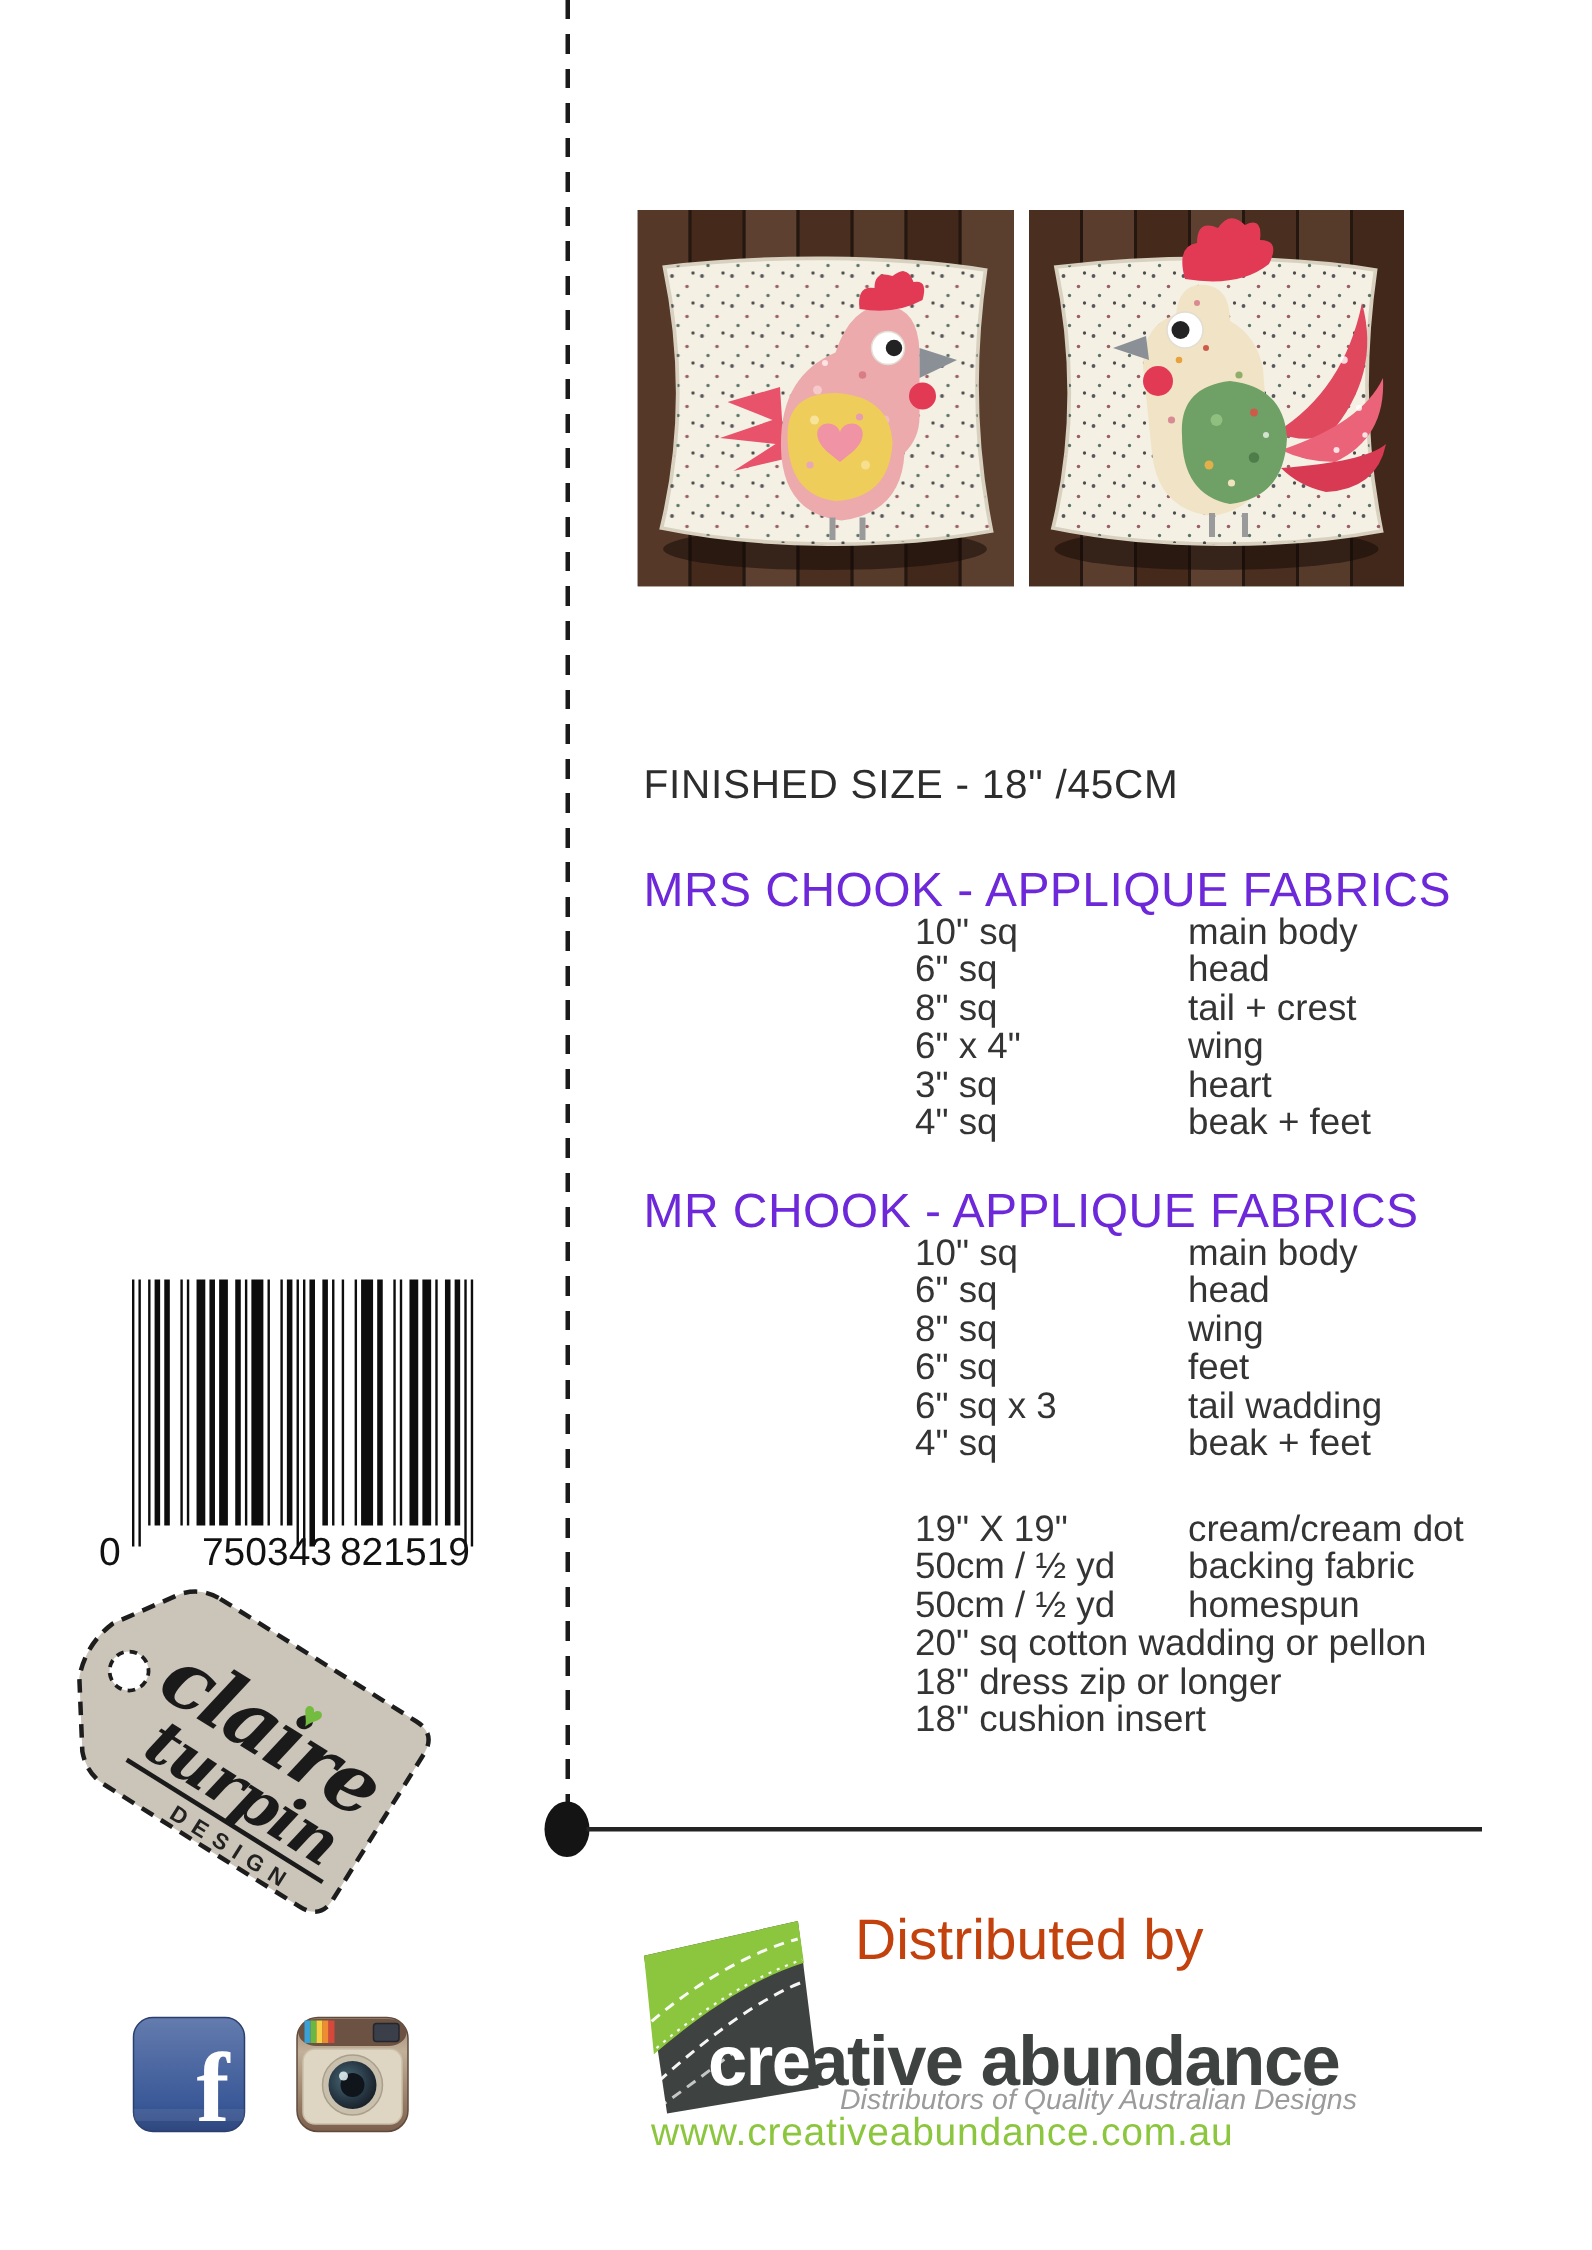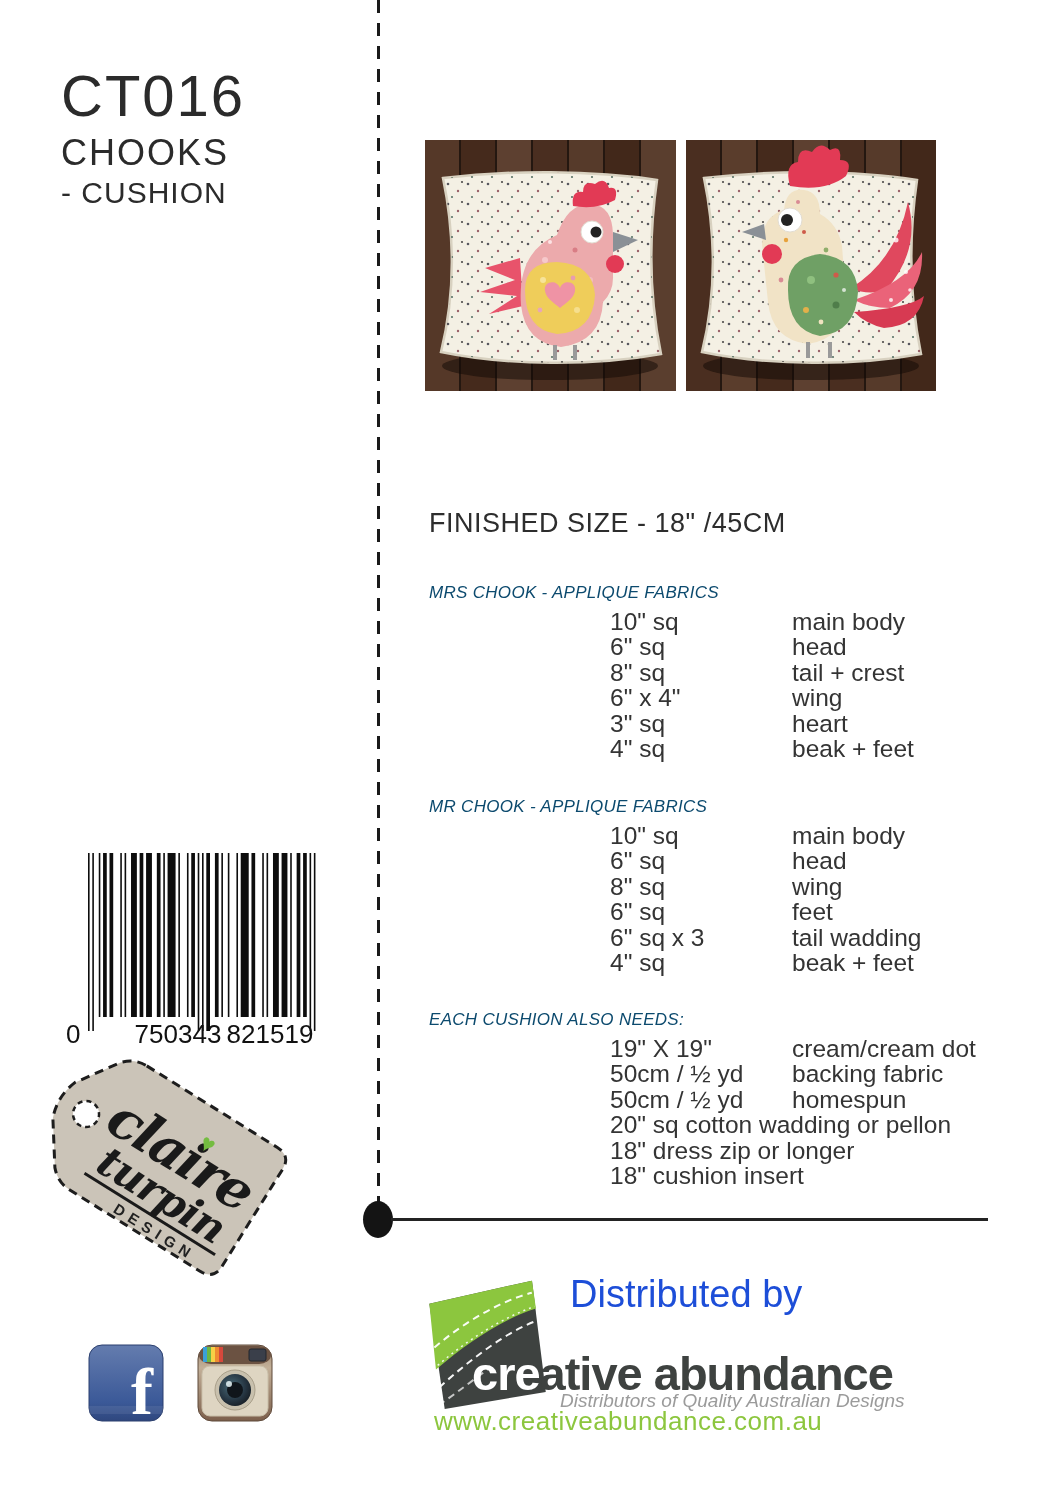--- a/index.html
+++ b/index.html
@@ -21,55 +21,50 @@
   
   .photo{position:absolute;top:140px;}
   .photo.left{left:425px;}
   .photo.right{left:686px;}
 
   
   .req-head{position:absolute;left:429px;top:462px;font-size:35px;font-weight:700;color:#262626;letter-spacing:0px;}
   .finished{position:absolute;left:429px;top:508px;font-size:27px;color:#2d2d2d;letter-spacing:0.5px;}
 
   .section{position:absolute;left:429px;width:580px;color:#343434;}
-  .section h3{margin:0 0 3px 0;font-size:17px;font-weight:400;color:#0c4a6e;letter-spacing:0.3px;line-height:26px;font-style:italic;}
+  .section h3{margin:0 0 3px 0;font-size:32px;font-weight:400;color:#6d28d9;letter-spacing:0.3px;line-height:26px;}
   .row{display:flex;padding-left:181px;line-height:25.4px;font-size:24.5px;white-space:nowrap;}
   .row .qty{flex:none;min-width:182px;}
   .row .use{flex:none;}
   .s0{top:580px;} .s1{top:794px;} .s2{top:1007px;}
 
   
   .barcode{position:absolute;left:60px;top:851px;}
   .barcode text{font-family:"Liberation Sans",sans-serif;font-size:26px;fill:#111;}
 
   
   .tag{position:absolute;left:14px;top:1052px;}
 
   
   .social-fb{position:absolute;left:88px;top:1344px;}
   .social-ig{position:absolute;left:197px;top:1344px;}
 
   
   .logo{position:absolute;left:424px;top:1268px;}
-  .distby{position:absolute;left:570px;top:1273px;font-size:38px;color:#1d4ed8;}
+  .distby{position:absolute;left:570px;top:1273px;font-size:38px;color:#c2410c;}
   .brandname{position:absolute;left:472px;top:1346px;font-size:47px;font-weight:700;color:#3e4240;letter-spacing:-1px;white-space:nowrap;}
   .brandname .w{color:#ffffff;}
   .tagline{position:absolute;left:560px;top:1390px;width:376px;text-align:left;font-size:19px;font-style:italic;color:#9b9b9b;}
   .url{position:absolute;left:434px;top:1406px;font-size:26px;color:#8cc63e;letter-spacing:0.5px;white-space:nowrap;}
 </style>
 </head>
 <body>
 
 <div class="page">
 
-  <div class="sku">
-    <div class="code">CT016</div>
-    <div class="t1">CHOOKS</div>
-    <div class="t2">- CUSHION</div>
-  </div>
 
   <div class="vline"></div>
   <div class="dot"></div>
   <div class="hline"></div>
 
   <svg class="photo left" width="251" height="251" viewBox="0 0 251 251">
     <defs>
       <pattern id="dotsL" width="20" height="20" patternUnits="userSpaceOnUse">
         <circle cx="3" cy="4" r="1.3" fill="#3c3c46"></circle>
           <circle cx="13" cy="11" r="1.2" fill="#8a4752"></circle>
@@ -242,21 +237,20 @@
         <span class="qty">6" sq x 3</span>
         <span class="use">tail wadding</span>
       </div>
     <div class="row">
         <span class="qty">4" sq</span>
         <span class="use">beak + feet</span>
       </div>
   </div>
 
   <div class="section s2">
-    <h3>EACH CUSHION ALSO NEEDS:</h3>
     <div class="row">
         <span class="qty">19" X 19"</span>
         <span class="use">cream/cream dot</span>
       </div>
     <div class="row">
         <span class="qty">50cm / ½ yd</span>
         <span class="use">backing fabric</span>
       </div>
     <div class="row">
         <span class="qty">50cm / ½ yd</span>

